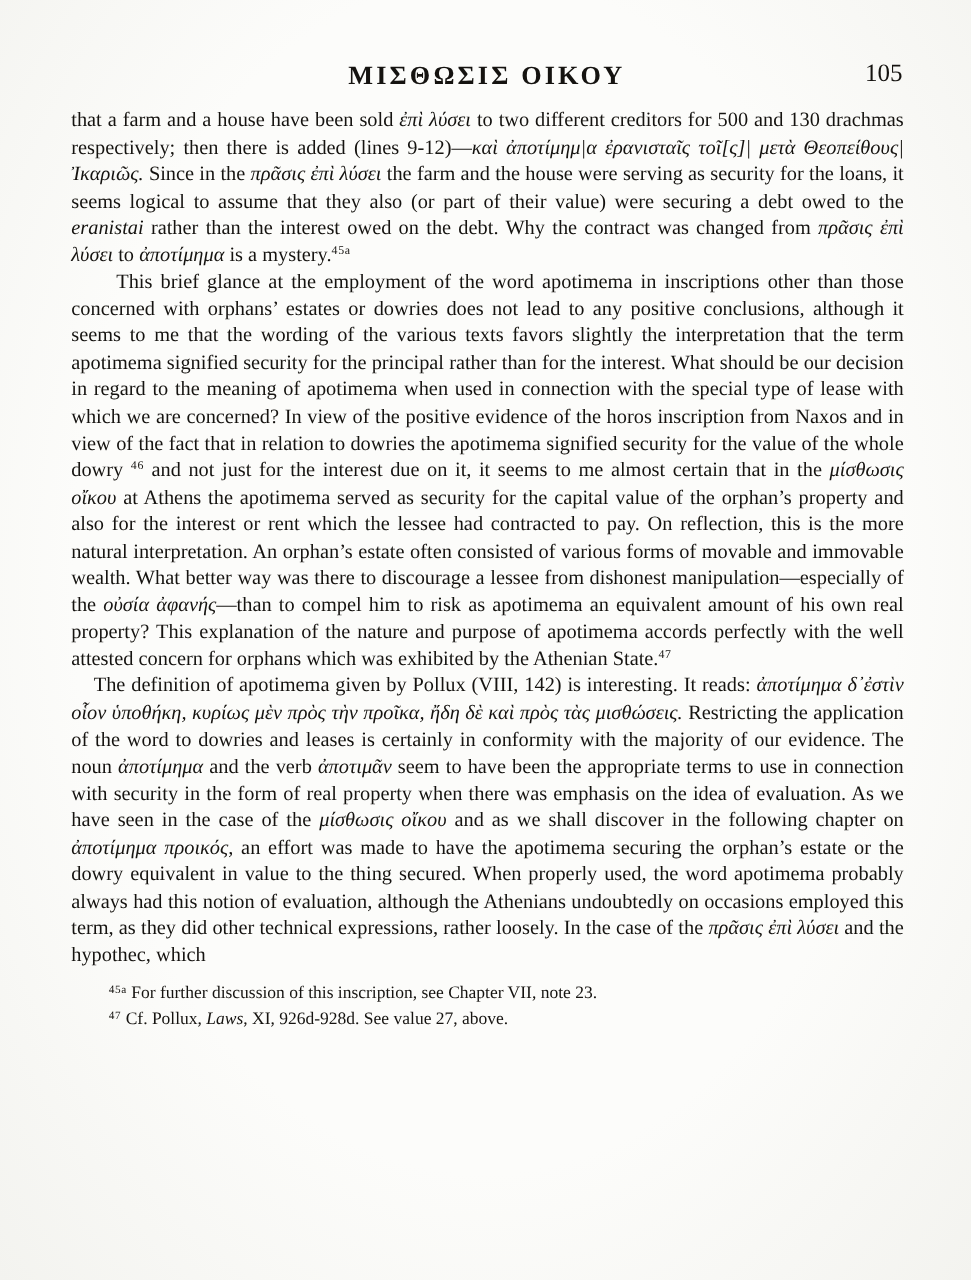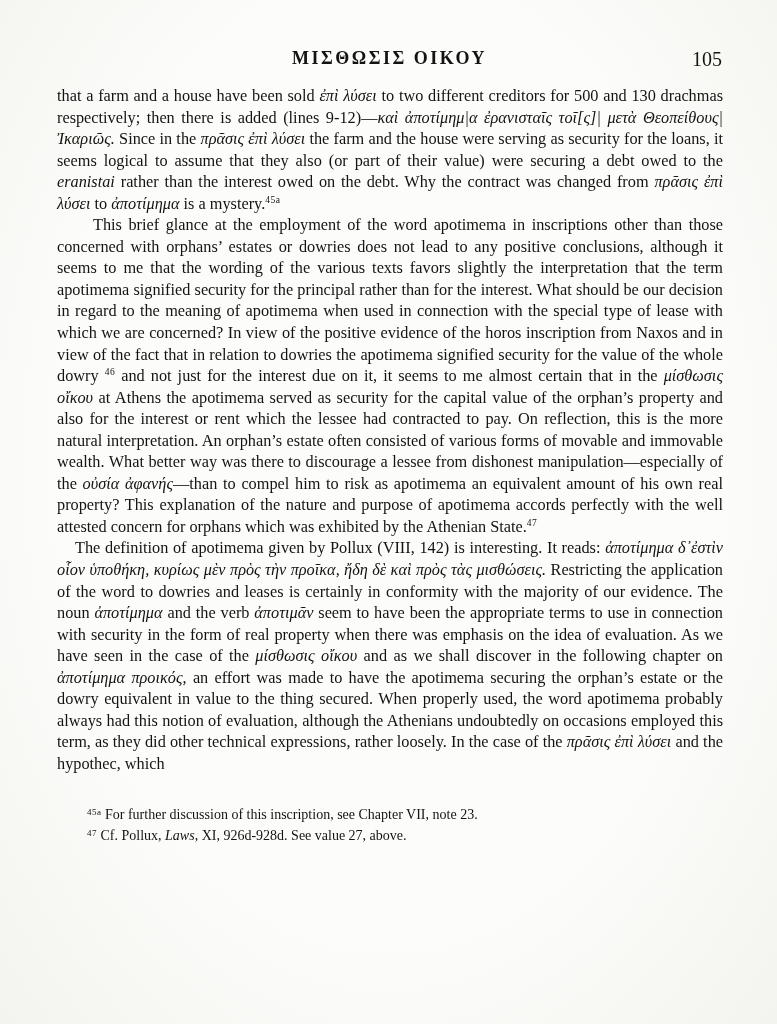--- a/index.html
+++ b/index.html
@@ -22,21 +22,21 @@
     top: 48px;
     left: 57px;
     right: 55px;
     height: 20px;
   }
   .running-title {
     position: absolute;
     left: 0;
     right: 0;
     text-align: center;
-    font-size: 18px;
+    font-size: 21px;
     font-weight: 700;
     letter-spacing: 2.5px;
   }
   .page-number {
     position: absolute;
     right: 0;
     top: 0;
     font-size: 20px;
   }
   .body-text {
@@ -54,21 +54,21 @@
   p.indent-large { text-indent: 36px; }
   p.indent-small { text-indent: 18px; }
   .gk, .it { font-style: italic; }
   sup.fn-ref {
     font-size: 9.5px;
     line-height: 0;
     vertical-align: 6px;
     letter-spacing: 0.5px;
   }
   .footnotes {
-    margin-top: 29px;
+    margin-top: 9px;
     font-size: 14px;
     line-height: 21.5px;
     text-align: left;
   }
   .footnotes p {
     margin: 0;
     text-indent: 30px;
   }
   .footnotes sup.fn-ref {
     vertical-align: 4px;

